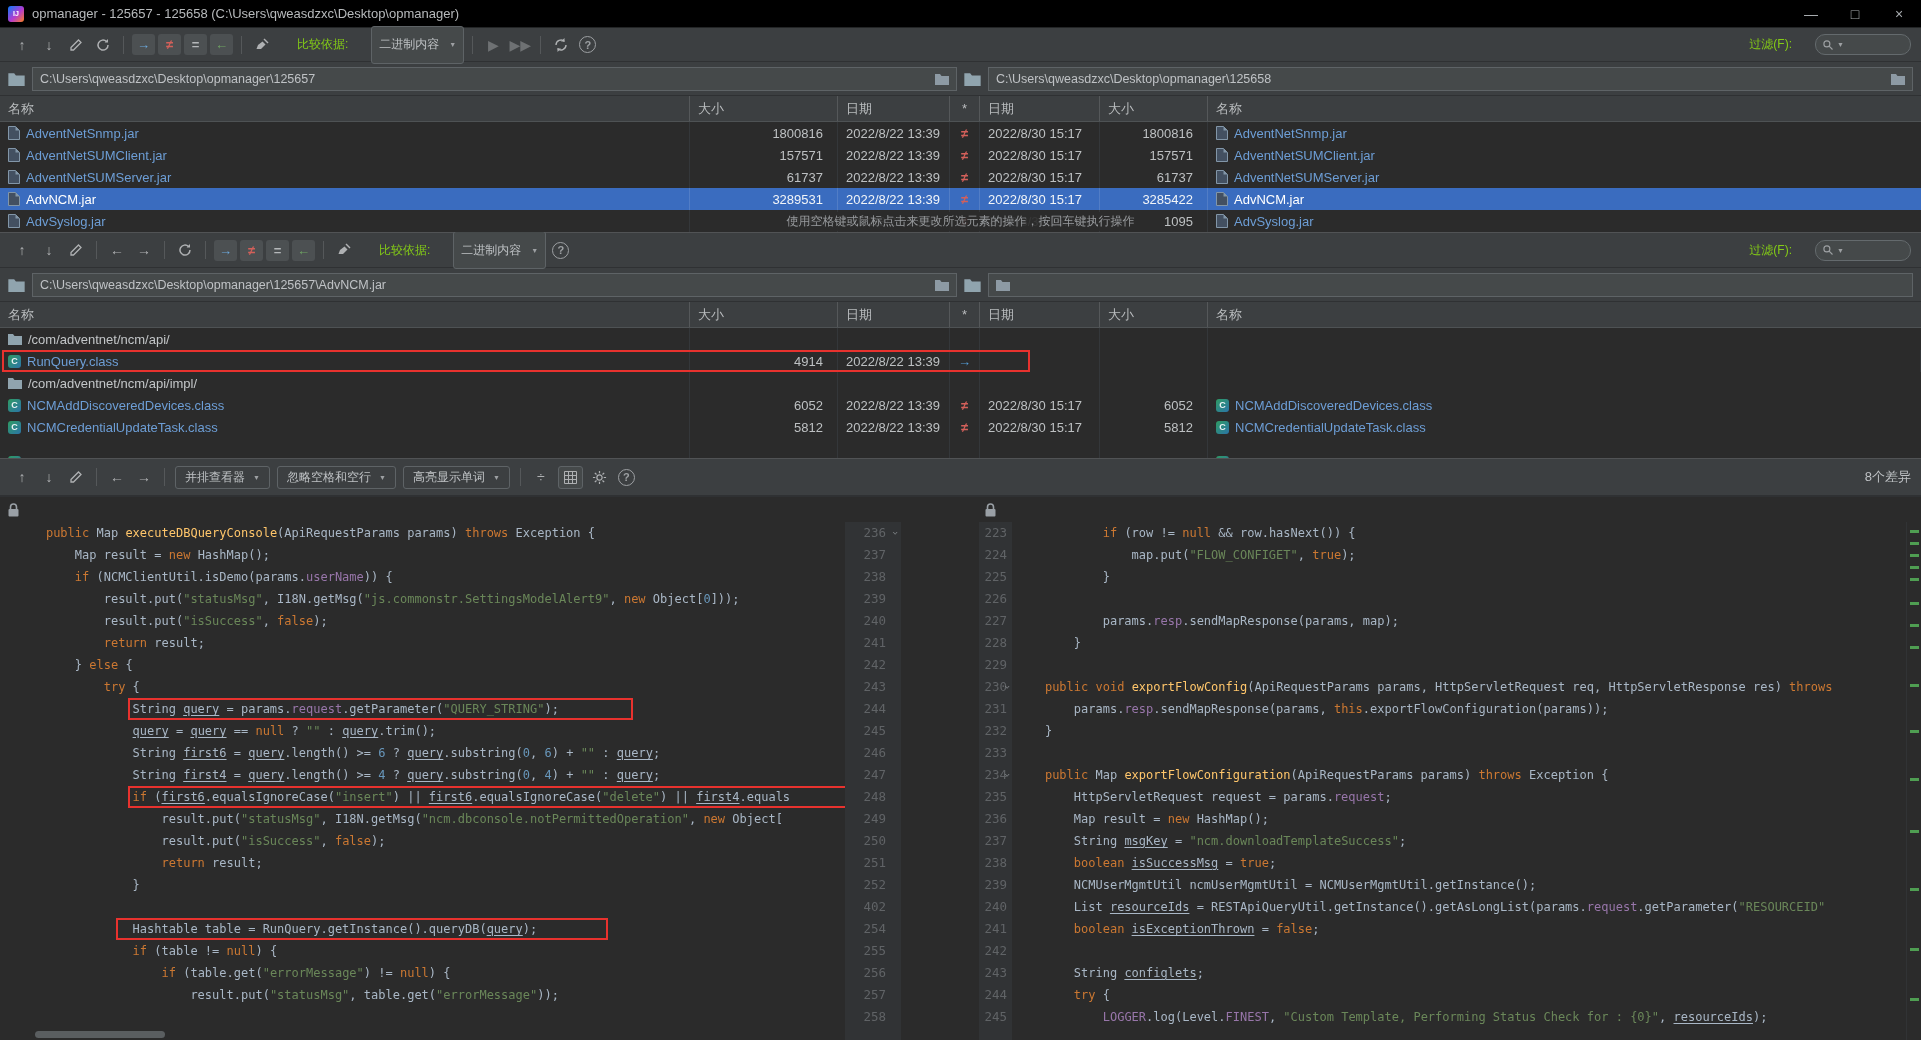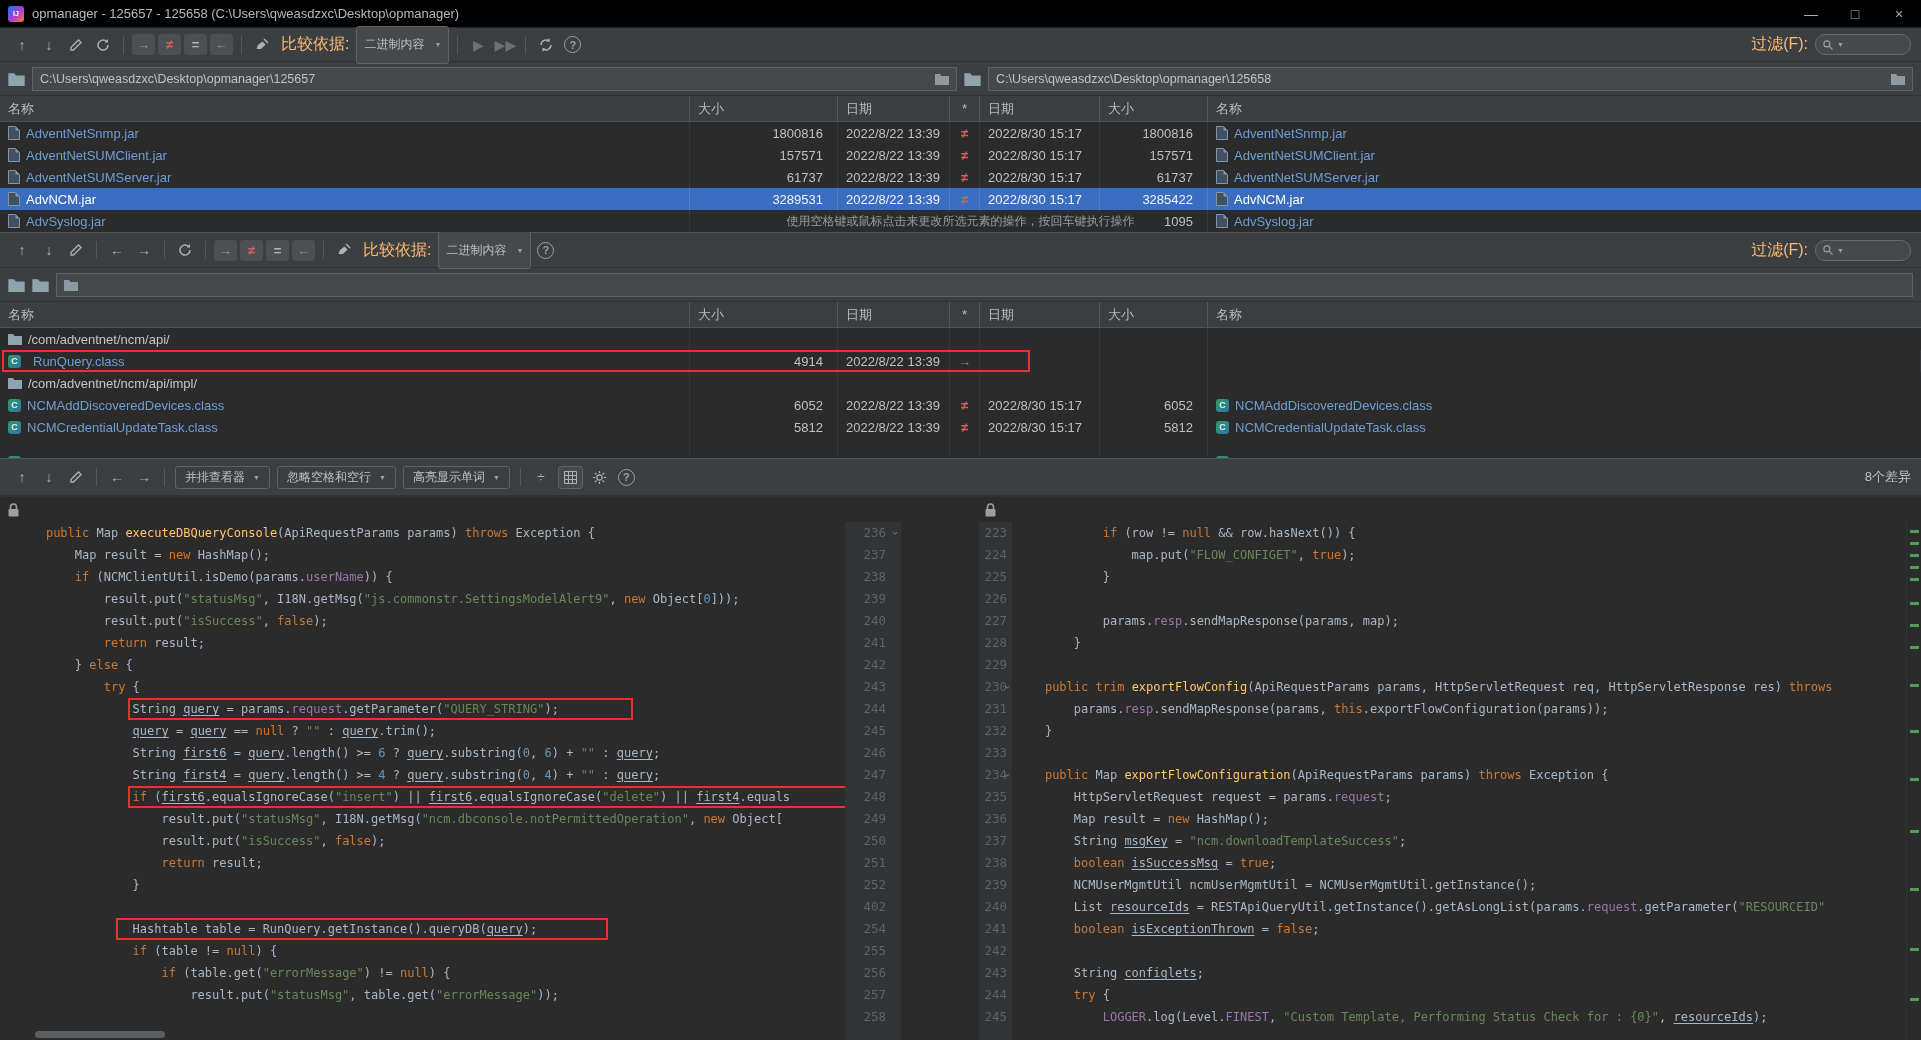--- a/index.html
+++ b/index.html
@@ -17,21 +17,21 @@
   
   .toolbar{background:#3c3f41;display:flex;align-items:center;padding:0 10px;gap:3px;border-bottom:1px solid #2f3133}
   .tb1{height:34px}.tb2{height:36px;border-top:1px solid #515355}.tb3{height:38px;border-top:1px solid #515355}
   .ibtn{min-width:24px;height:24px;display:flex;align-items:center;justify-content:center;color:#afb1b3;
     font-size:14px;border-radius:3px}
   .dim{color:#6e7173}
   .sep{width:1px;height:18px;background:#55585a;margin:0 5px}
   .tgl{width:23px;height:21px;background:#4c5052;border-radius:3px;display:flex;align-items:center;justify-content:center;
     font-size:13px;font-weight:bold}
   .c-blue{color:#6ba8dc}.c-red{color:#d3605a}.c-eq{color:#b5b8ba}.c-green{color:#70a663}
-  .lbl{color:#fdba74;font-size:16px;margin:0 4px;white-space:nowrap}
+  .lbl{color:#84cc16;font-size:12px;margin:0 20px;white-space:nowrap}
   .combo{display:flex;align-items:center;gap:10px;height:38px;background:#45494a;border:1px solid #5e6366;
     border-radius:3px;padding:0 7px;color:#bfc2c5;font-size:12px;white-space:nowrap}
   .arr{font-size:7px;color:#9da0a3}
   .dbtn{display:flex;align-items:center;gap:8px;height:23px;border:1px solid #5e6366;border-radius:3px;
     padding:0 9px;color:#bfc2c5;font-size:12px;margin:0 2px;white-space:nowrap}
   .spacer{flex:1}
   .search{width:96px;height:21px;background:#45494a;border:1px solid #646a6d;border-radius:10px;
     display:flex;align-items:center;padding:0 6px;gap:3px}
   .helpb{width:17px;height:17px;border-radius:50%;border:1.4px solid #9da0a3;color:#9da0a3;font-size:11px;
     font-weight:bold;display:flex;align-items:center;justify-content:center;margin:0 3px}
@@ -374,20 +374,26 @@
         <path d="M9.5 9.5L14 14" stroke="#9da0a3" stroke-width="1.5"></path>
       </svg>
     <span class="arr">▼</span>
   </span>
 </div>
 
 <div class="pathrow">
   <svg width="17" height="14" viewBox="0 0 14 12">
       <path d="M0 1h5l1.5 2H14v9H0z" fill="#90a4ae"></path>
     </svg>
+  <div class="pathfield">
+    <span class="txt">C:\Users\qweasdzxc\Desktop\opmanager\125657\AdvNCM.jar</span>
+    <svg width="14" height="12" viewBox="0 0 14 12">
+        <path d="M0 1h5l1.5 2H14v9H0z" fill="#8d9aa4"></path>
+      </svg>
+  </div>
   <svg width="17" height="14" viewBox="0 0 14 12">
       <path d="M0 1h5l1.5 2H14v9H0z" fill="#90a4ae"></path>
     </svg>
   <div class="pathfield">
     <svg width="14" height="12" viewBox="0 0 14 12">
         <path d="M0 1h5l1.5 2H14v9H0z" fill="#8d9aa4"></path>
       </svg>
   </div>
 </div>
 
@@ -418,21 +424,21 @@
       <div class="cell">
         <span class="fico"> </span>
         <span class="ftxt" style="margin-left: 6px;"></span>
       </div>
     </div>
     <div class="tr g7">
       <div class="cell">
         <span class="fico">
           <span class="cicon">C</span>
         </span>
-        <span class="ftxt" style="margin-left: 12px;">RunQuery.class</span>
+        <span class="ftxt" style="margin-left: 6px;">RunQuery.class</span>
       </div>
       <div class="cell num">4914</div>
       <div class="cell ">2022/8/22 13:39</div>
       <div class="cell stat st-move">→</div>
       <div class="cell "></div>
       <div class="cell num"></div>
       <div class="cell">
         <span class="fico"> </span>
         <span class="ftxt" style="margin-left: 6px;"></span>
       </div>
@@ -650,21 +656,21 @@
         <div class="gl">245</div>
       </div>
     <div class="code-col" id="rcode">
         <div class="cl"><span class="t-d">            </span><span class="t-k">if</span><span class="t-d"> (row != </span><span class="t-k">null</span><span class="t-d"> &amp;&amp; row.hasNext()) {</span></div>
         <div class="cl"><span class="t-d">                map.put(</span><span class="t-s">"FLOW_CONFIGET"</span><span class="t-d">, </span><span class="t-k">true</span><span class="t-d">);</span></div>
         <div class="cl"><span class="t-d">            }</span></div>
         <div class="cl"></div>
         <div class="cl"><span class="t-d">            params.</span><span class="t-f">resp</span><span class="t-d">.sendMapResponse(params, map);</span></div>
         <div class="cl"><span class="t-d">        }</span></div>
         <div class="cl"></div>
-        <div class="cl"><span class="t-d">    </span><span class="t-k">public</span><span class="t-d"> </span><span class="t-k">trim</span><span class="t-d"> </span><span class="t-m">exportFlowConfig</span><span class="t-d">(ApiRequestParams params, HttpServletRequest req, HttpServletResponse res) </span><span class="t-k">throws</span></div>
+        <div class="cl"><span class="t-d">    </span><span class="t-k">public</span><span class="t-d"> </span><span class="t-k">void</span><span class="t-d"> </span><span class="t-m">exportFlowConfig</span><span class="t-d">(ApiRequestParams params, HttpServletRequest req, HttpServletResponse res) </span><span class="t-k">throws</span></div>
         <div class="cl"><span class="t-d">        params.</span><span class="t-f">resp</span><span class="t-d">.sendMapResponse(params, </span><span class="t-k">this</span><span class="t-d">.exportFlowConfiguration(params));</span></div>
         <div class="cl"><span class="t-d">    }</span></div>
         <div class="cl"></div>
         <div class="cl"><span class="t-d">    </span><span class="t-k">public</span><span class="t-d"> Map </span><span class="t-m">exportFlowConfiguration</span><span class="t-d">(ApiRequestParams params) </span><span class="t-k">throws</span><span class="t-d"> Exception {</span></div>
         <div class="cl"><span class="t-d">        HttpServletRequest request = params.</span><span class="t-f">request</span><span class="t-d">;</span></div>
         <div class="cl"><span class="t-d">        Map result = </span><span class="t-k">new</span><span class="t-d"> HashMap();</span></div>
         <div class="cl"><span class="t-d">        String </span><span class="t-u">msgKey</span><span class="t-d"> = </span><span class="t-s">"ncm.downloadTemplateSuccess"</span><span class="t-d">;</span></div>
         <div class="cl"><span class="t-d">        </span><span class="t-k">boolean</span><span class="t-d"> </span><span class="t-u">isSuccessMsg</span><span class="t-d"> = </span><span class="t-k">true</span><span class="t-d">;</span></div>
         <div class="cl"><span class="t-d">        NCMUserMgmtUtil ncmUserMgmtUtil = NCMUserMgmtUtil.</span><span class="t-i">getInstance</span><span class="t-d">();</span></div>
         <div class="cl"><span class="t-d">        List </span><span class="t-u">resourceIds</span><span class="t-d"> = RESTApiQueryUtil.</span><span class="t-i">getInstance</span><span class="t-d">().getAsLongList(params.</span><span class="t-f">request</span><span class="t-d">.getParameter(</span><span class="t-s">"RESOURCEID"</span></div>

